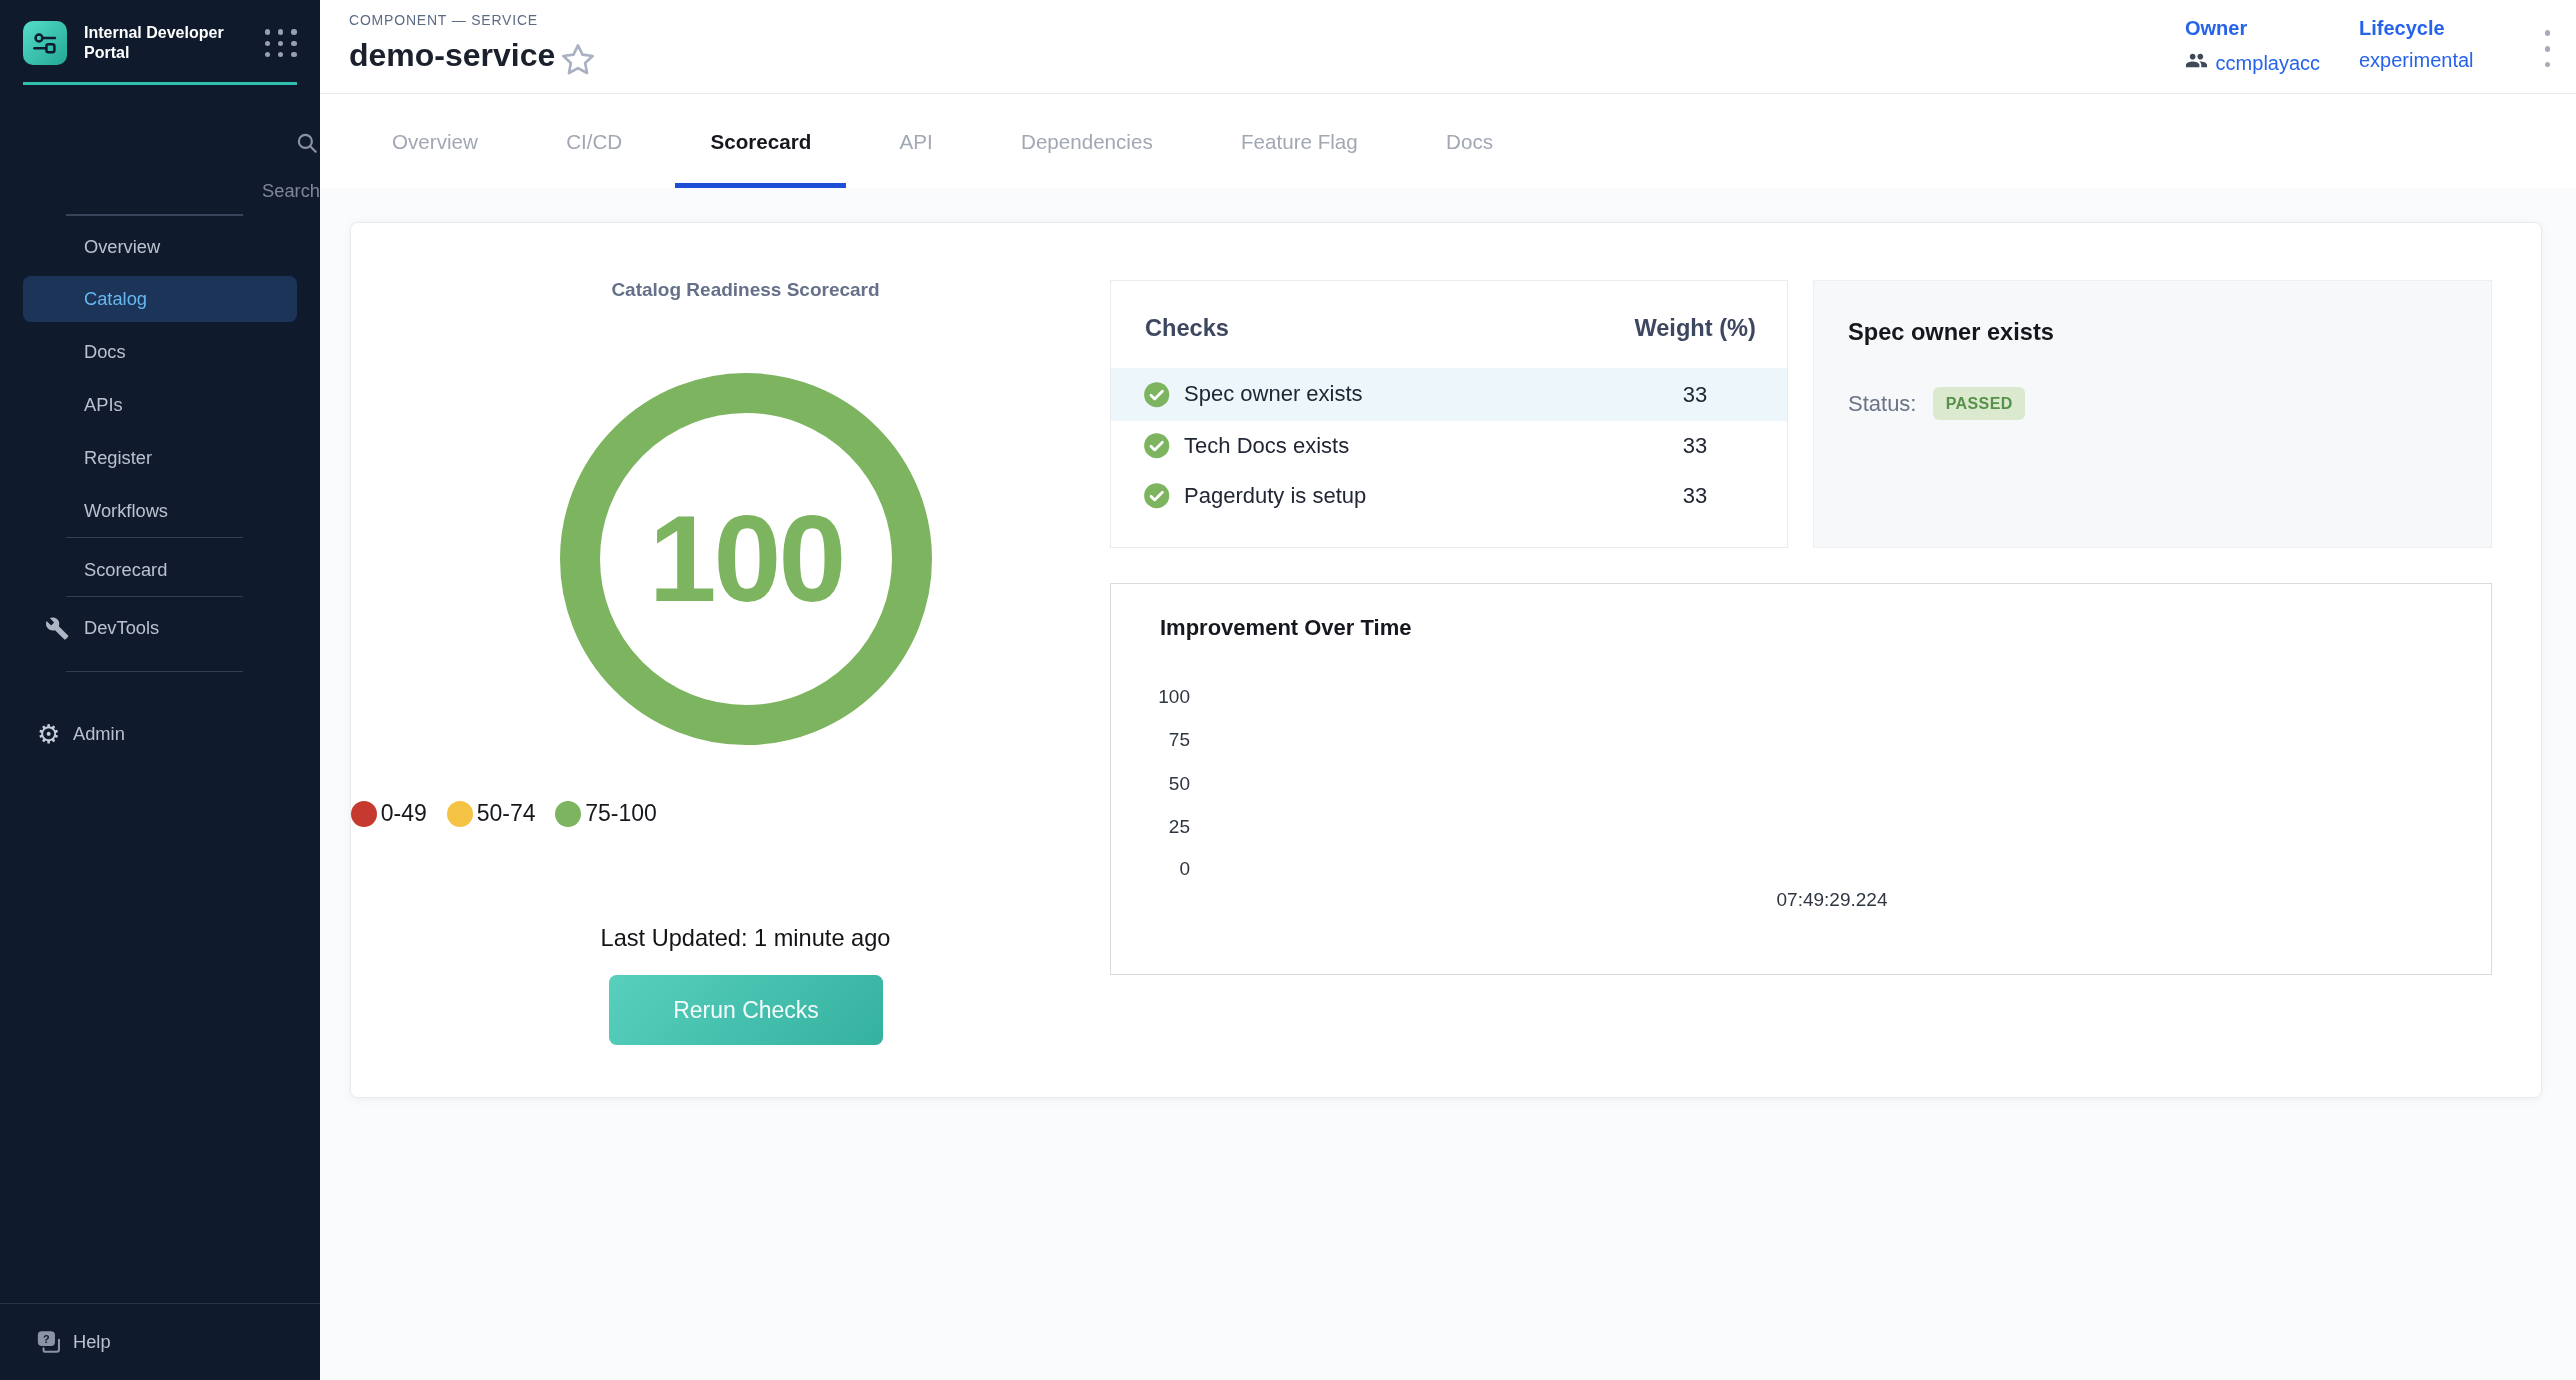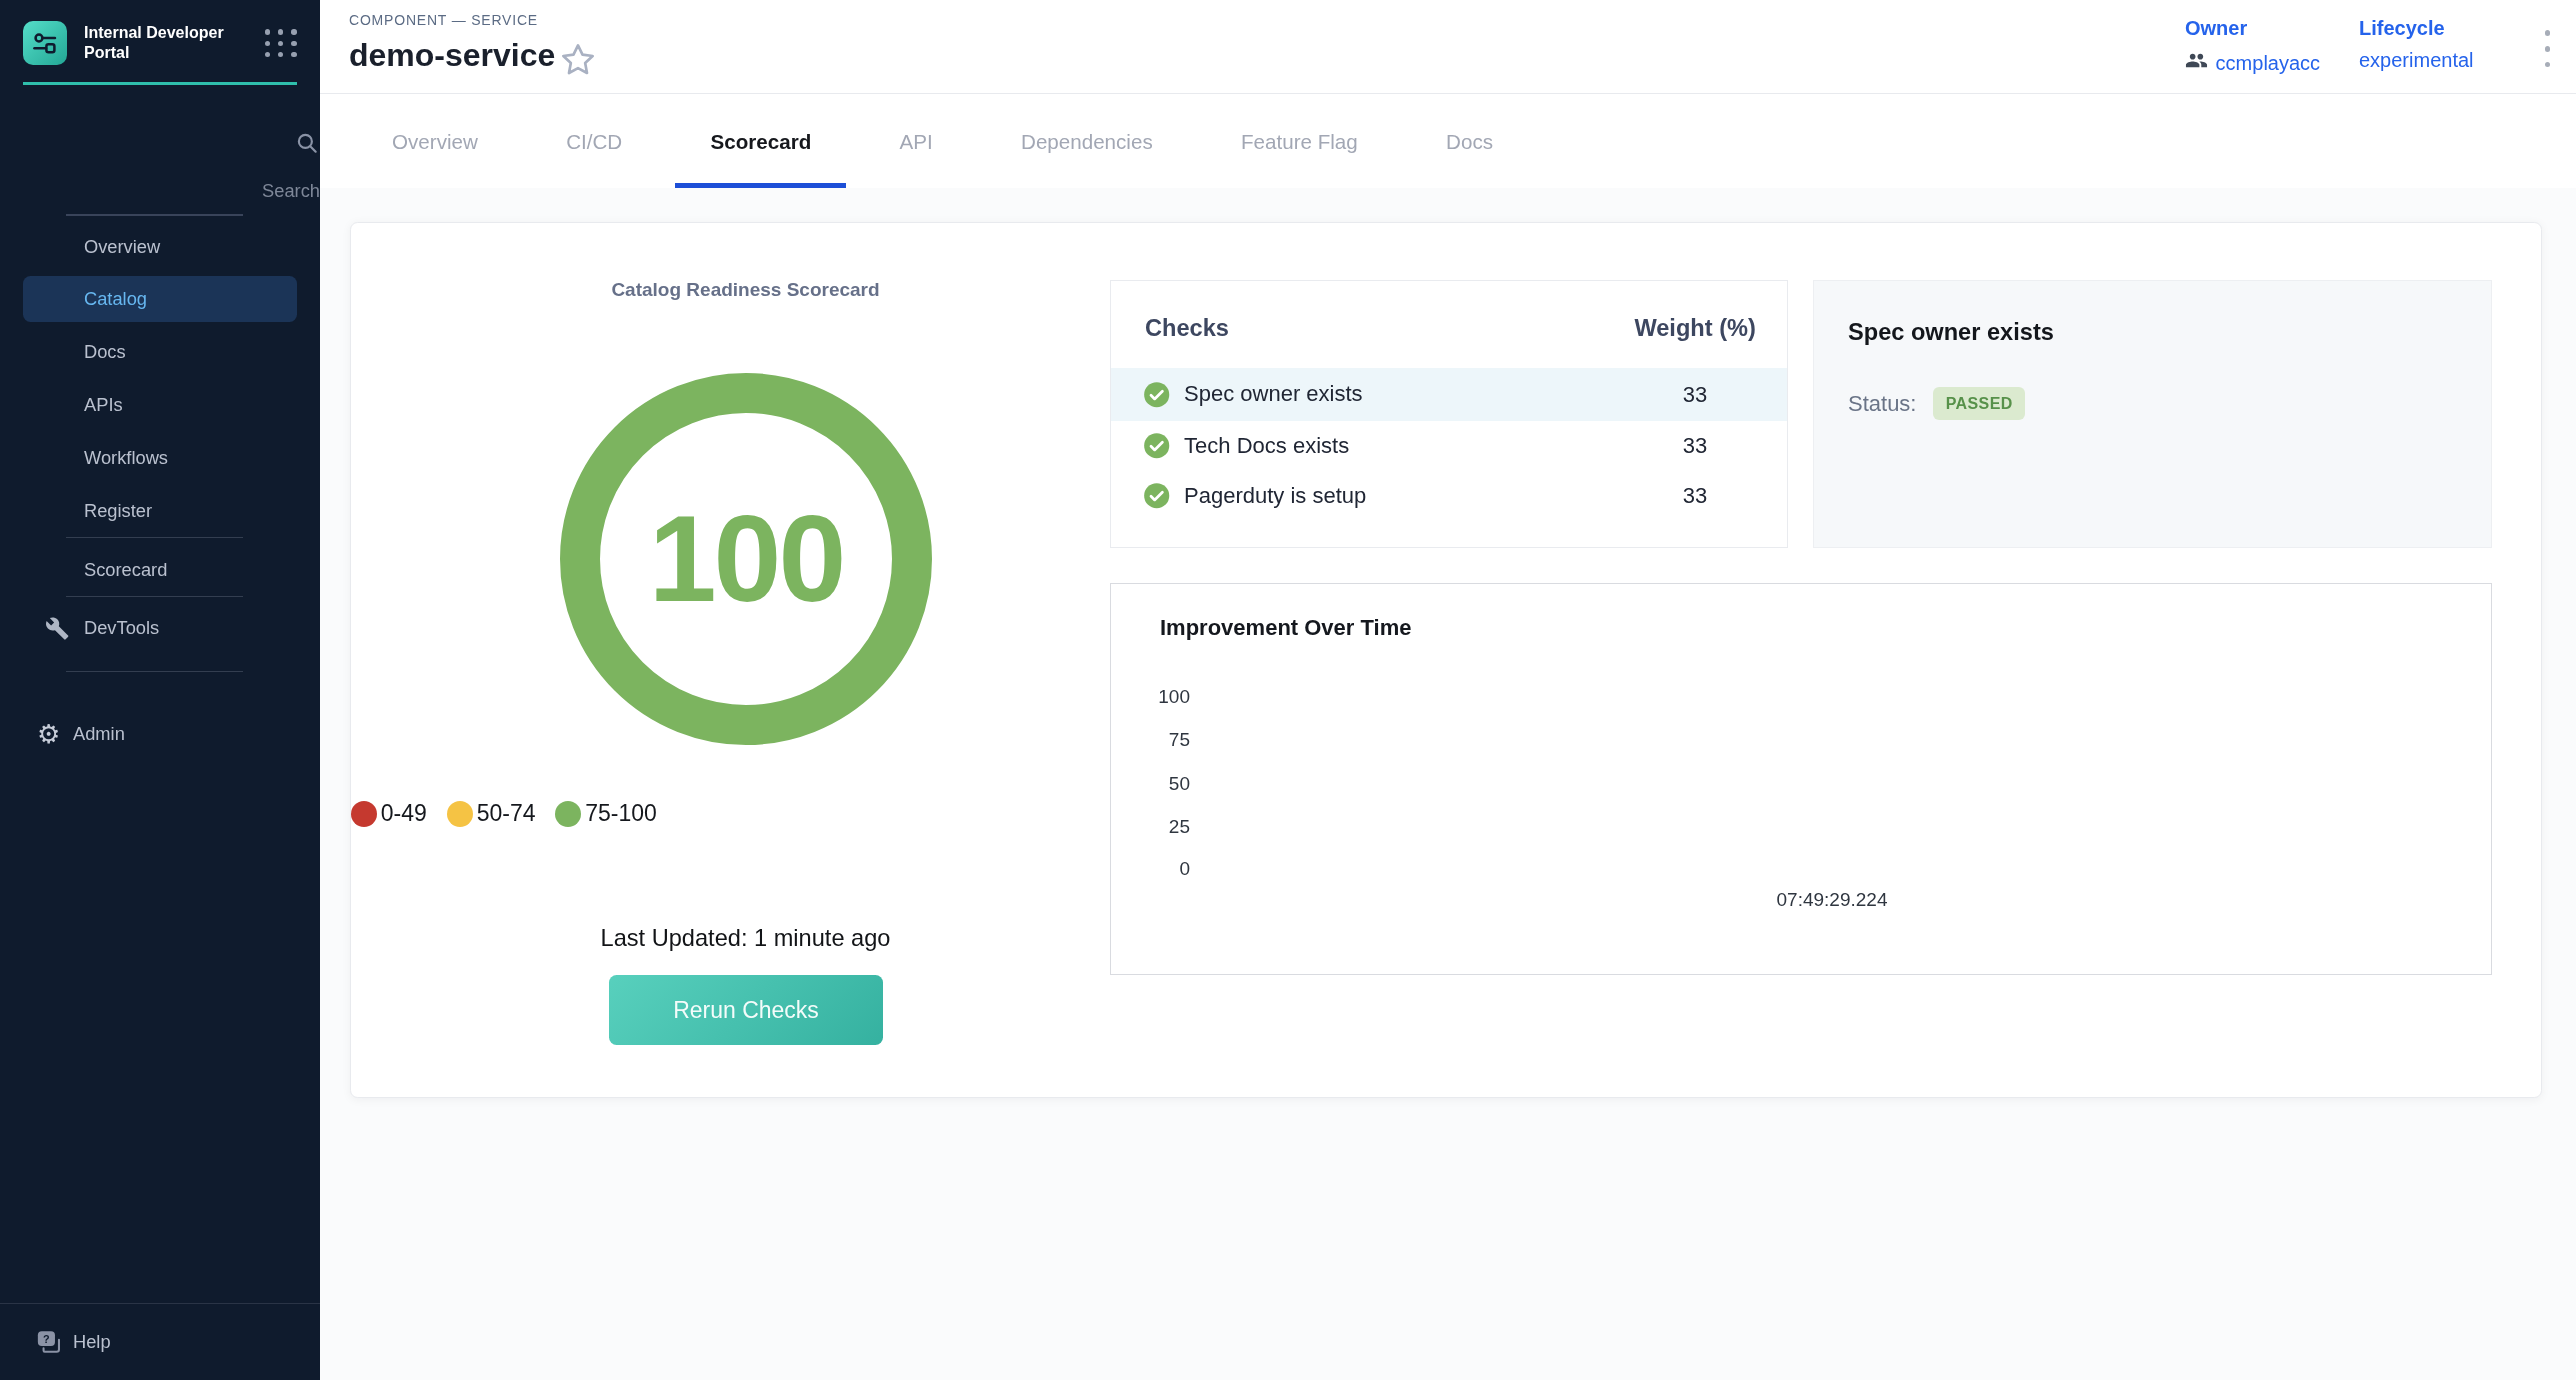--- a/index.html
+++ b/index.html
@@ -139,24 +139,24 @@
       <div class="nav-item active">
           <span>Catalog</span>
         </div>
       <div class="nav-item">
           <span>Docs</span>
         </div>
       <div class="nav-item">
           <span>APIs</span>
         </div>
       <div class="nav-item">
+          <span>Register</span>
+        </div>
+      <div class="nav-item">
           <span>Workflows</span>
-        </div>
-      <div class="nav-item">
-          <span>Register</span>
         </div>
       <div class="nav-divider"></div>
       <div class="nav-item" style="margin-top:5.3px;">
           <span>Scorecard</span>
         </div>
       <div class="nav-divider"></div>
       <div class="nav-item iconed" style="margin-top:4.6px;">
         <span class="nav-icon">
           <svg width="24.4" height="24.4" viewBox="0 0 24 24" fill="#AEB6C4">
             <path d="M22.7 19l-9.1-9.1c.9-2.3.4-5-1.5-6.9-2-2-5-2.4-7.4-1.3L9 6 6 9 1.6 4.7C.4 7.1.9 10.1 2.9 12.1c1.9 1.9 4.6 2.4 6.9 1.5l9.1 9.1c.4.4 1 .4 1.4 0l2.3-2.3c.5-.4.5-1.1.1-1.4z"></path>

